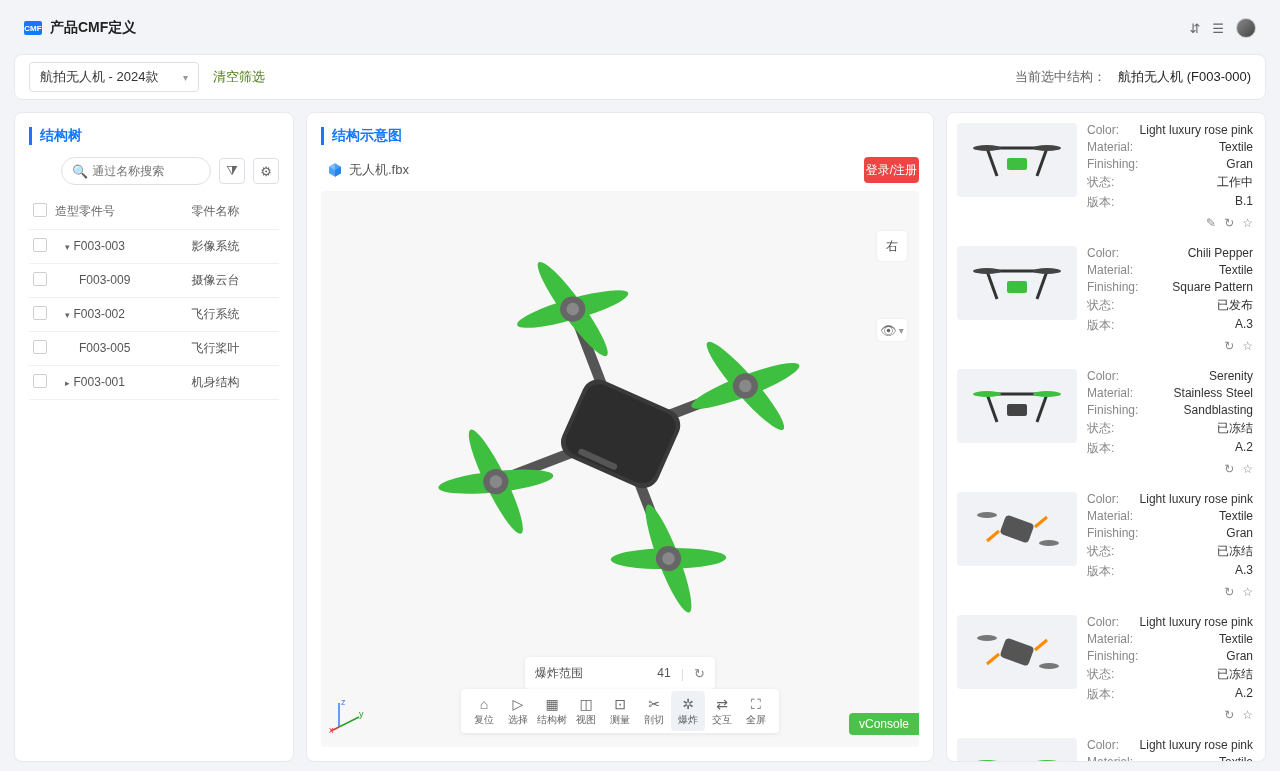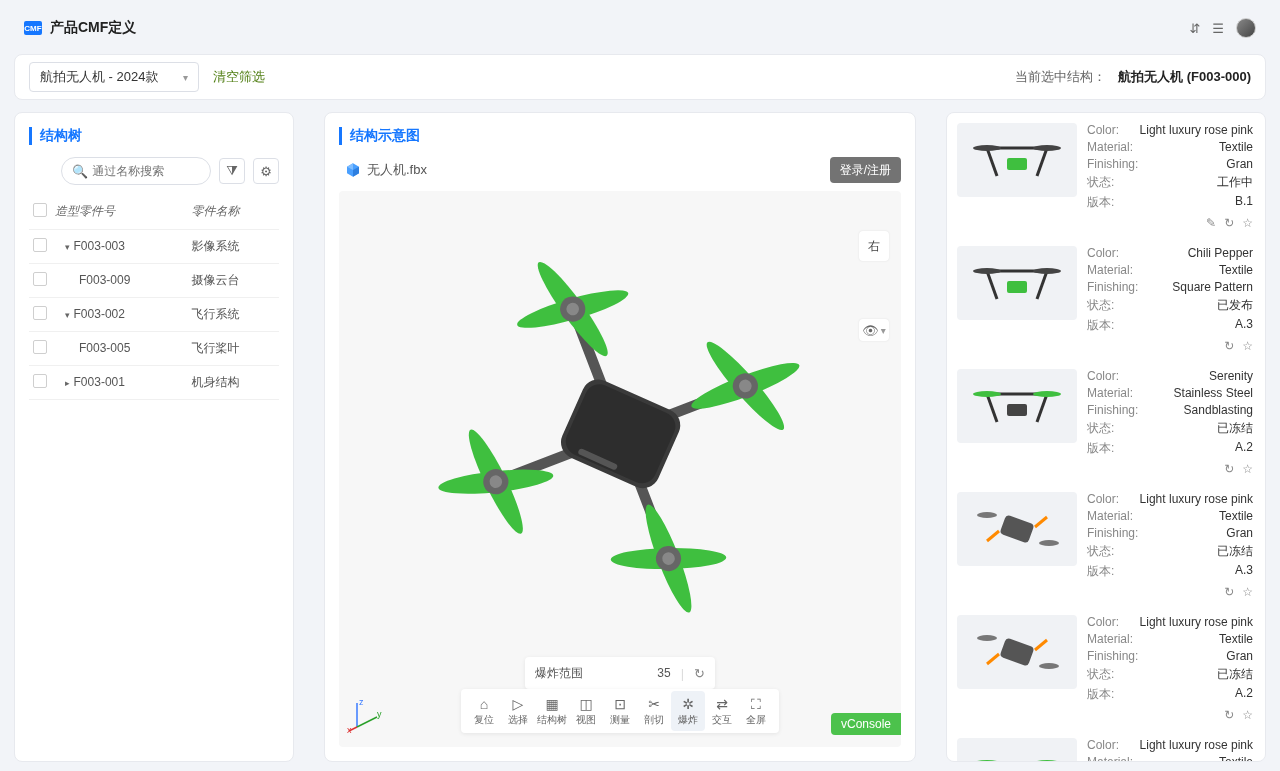--- a/index.html
+++ b/index.html
@@ -9,38 +9,38 @@
 .header { display: flex; align-items: center; height: 36px; padding: 0 10px; margin-bottom: 8px; }
 .logo { width: 18px; height: 14px; background: #1677ff; color: #fff; font-size: 8px; font-weight: bold; display: flex; align-items: center; justify-content: center; border-radius: 2px; margin-right: 8px; }
 .title { font-size: 14px; font-weight: 600; color: #222; }
 .header-right { margin-left: auto; display: flex; align-items: center; gap: 12px; color: #666; }
 .avatar { width: 20px; height: 20px; border-radius: 50%; background: linear-gradient(135deg,#888,#444); border: 1px solid #ccc; }
 .toolbar { display: flex; align-items: center; height: 46px; padding: 0 14px; margin-bottom: 12px; }
 .select-box { height: 30px; border: 1px solid #dcdfe6; border-radius: 4px; display: flex; align-items: center; padding: 12px 10px; min-width: 170px; background: #fff; cursor: pointer; }
 .chev { margin-left: auto; color: #999; font-size: 10px; }
 .clear-btn { margin-left: 14px; color: #4d7c0f; cursor: pointer; }
 .toolbar-right { margin-left: auto; display: flex; align-items: center; gap: 12px; color: #666; text-align: right; }
-.toolbar-right .strong { color: #222; font-weight: 700; }
-.main { display: flex; gap: 30px; height: 650px; }
+.toolbar-right .strong { color: #222; font-weight: 400; }
+.main { display: flex; gap: 12px; height: 650px; }
 .left { width: 280px; padding: 14px; overflow: hidden; }
 .section-title { border-left: 3px solid #1677ff; padding-left: 8px; color: #1677ff; font-weight: 600; font-size: 14px; margin-bottom: 12px; }
 .search-row { display: flex; gap: 8px; margin-bottom: 10px; align-items: center; }
 .search-input { flex: 1; display: flex; align-items: center; border: 1px solid #dcdfe6; border-radius: 14px; height: 28px; padding: 0 10px; color: #999; background: #fff; max-width: 150px; margin-left: auto; }
 .search-input input { border: none; outline: none; flex: 1; font-size: 12px; background: transparent; }
 .icon-btn { width: 26px; height: 26px; border: 1px solid #dcdfe6; border-radius: 4px; display: flex; align-items: center; justify-content: center; color: #666; cursor: pointer; background: #fff; }
 .tree-table { width: 100%; border-collapse: collapse; }
 .tree-table th, .tree-table td { text-align: left; height: 34px; border-bottom: 1px solid #f0f0f0; font-size: 12px; color: #555; padding: 0 4px; }
-.tree-table th { color: #666; font-weight: 500; font-style: italic; }
+.tree-table th { color: #666; font-weight: 500; }
 .tree-cb { width: 14px; height: 14px; border: 1px solid #cfcfcf; border-radius: 2px; display: inline-block; }
 .tri { display: inline-block; font-size: 9px; color: #666; margin-right: 4px; }
 .center { flex: 1; padding: 14px; display: flex; flex-direction: column; position: relative; }
 .center-head { display: flex; align-items: center; margin-bottom: 8px; }
 .file-label { display: flex; align-items: center; gap: 6px; color: #555; margin-left: 6px; }
 .cube-icon { width: 16px; height: 16px; }
-.login-btn { margin-left: auto; background: #737373; color: #fff; border-radius: 4px; height: 26px; padding: 0 10px; font-size: 12px; display: flex; align-items: center; cursor: pointer; }
+.login-btn { margin-left: auto; background: #ef4444; color: #fff; border-radius: 4px; height: 26px; padding: 0 2px; font-size: 12px; display: flex; align-items: center; cursor: pointer; }
 .viewer { flex: 1; background: #f7f7f7; border-radius: 4px; position: relative; overflow: hidden; }
 .drone { position: absolute; left: 50%; top: 50%; transform: translate(-50%,-58%) rotate(24deg); }
 .drone-svg { width: 420px; height: 420px; }
 .orient-widget { position: absolute; right: 12px; top: 40px; width: 30px; height: 30px; background: #fff; border-radius: 4px; display: flex; align-items: center; justify-content: center; font-size: 12px; color: #444; box-shadow: 0 0 2px rgba(0,0,0,.1); }
 .eye-widget { position: absolute; right: 12px; top: 128px; width: 30px; height: 22px; background: #fff; border-radius: 4px; display: flex; align-items: center; justify-content: center; color: #666; box-shadow: 0 0 2px rgba(0,0,0,.1); }
 .axis-widget { position: absolute; left: 8px; bottom: 12px; font-size: 10px; }
 .axis-widget .z { color: #3a7bff; }
 .axis-widget .y { color: #2aa02a; }
 .axis-widget .x { color: #d33; }
 .vconsole { position: absolute; right: 0; bottom: 12px; background: #4cc24c; color: #fff; font-size: 12px; padding: 4px 10px; border-radius: 4px 0 0 4px; }
@@ -192,21 +192,21 @@
             <line x1="10" y1="30" x2="10" y2="6" stroke="#3a7bff" stroke-width="1.5"></line>
             <line x1="10" y1="30" x2="30" y2="20" stroke="#2aa02a" stroke-width="1.5"></line>
             <line x1="10" y1="30" x2="2" y2="34" stroke="#d33" stroke-width="1.5"></line>
             <text x="12" y="8" class="z" fill="#3a7bff" font-size="9">z</text>
             <text x="30" y="20" class="y" fill="#2aa02a" font-size="9">y</text>
             <text x="0" y="36" class="x" fill="#d33" font-size="9">x</text>
           </svg>
         </div>
         <div class="slider-box">
           <span class="lab">爆炸范围</span>
-          <span class="val">35</span>
+          <span class="val">41</span>
           <span style="color:#ddd">|</span>
           <span class="ref">↻</span>
         </div>
         <div class="view-tools" id="view-tools">
             <div class="tool-btn">
               <span class="ic">⌂</span>
               <span>复位</span>
             </div>
             <div class="tool-btn">
               <span class="ic">▷</span>

